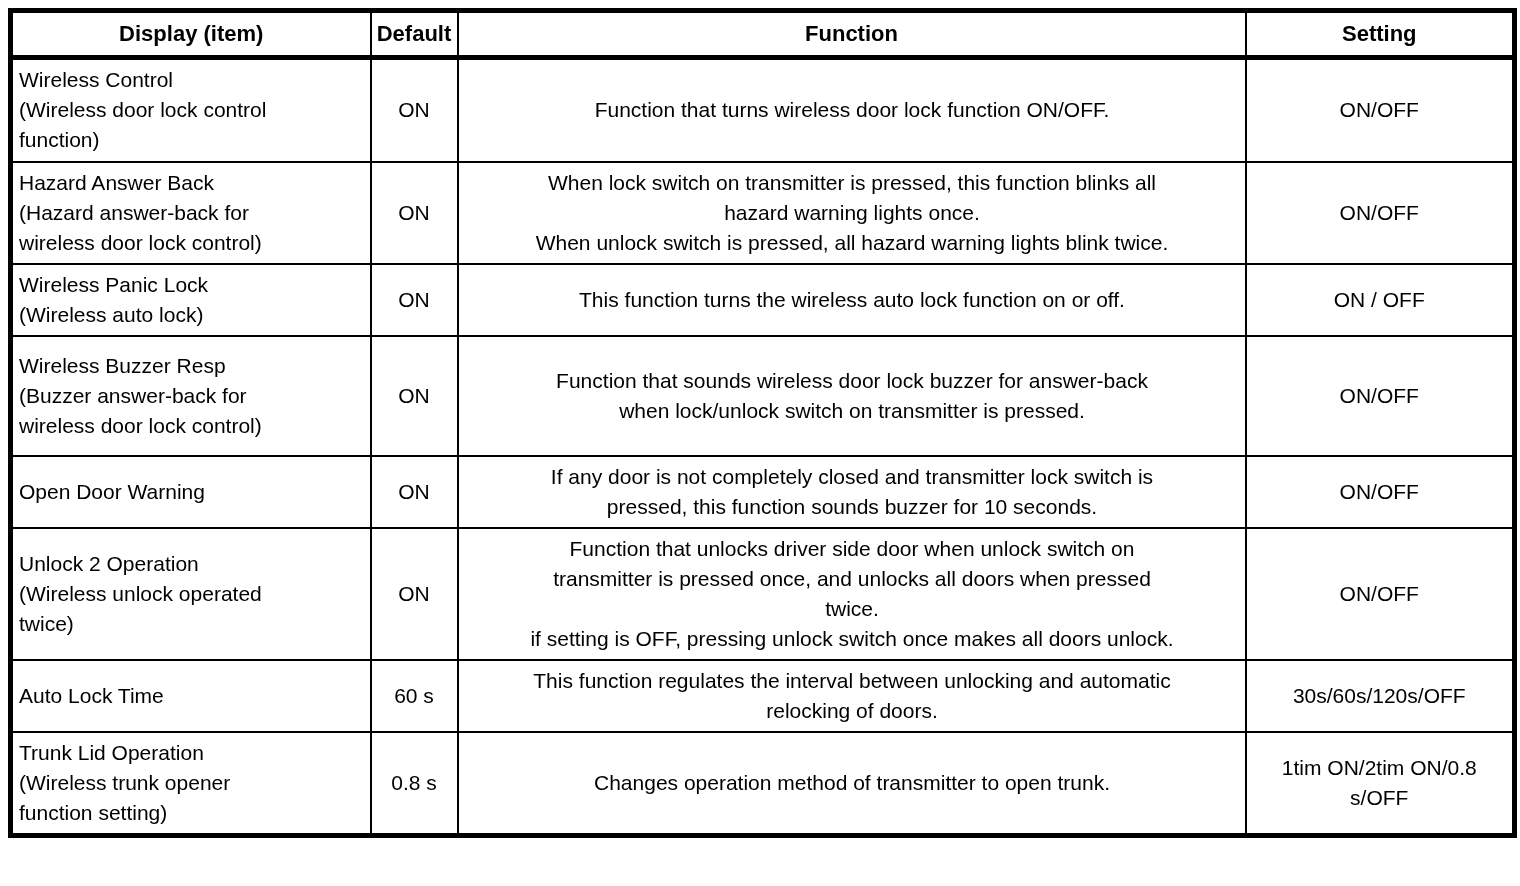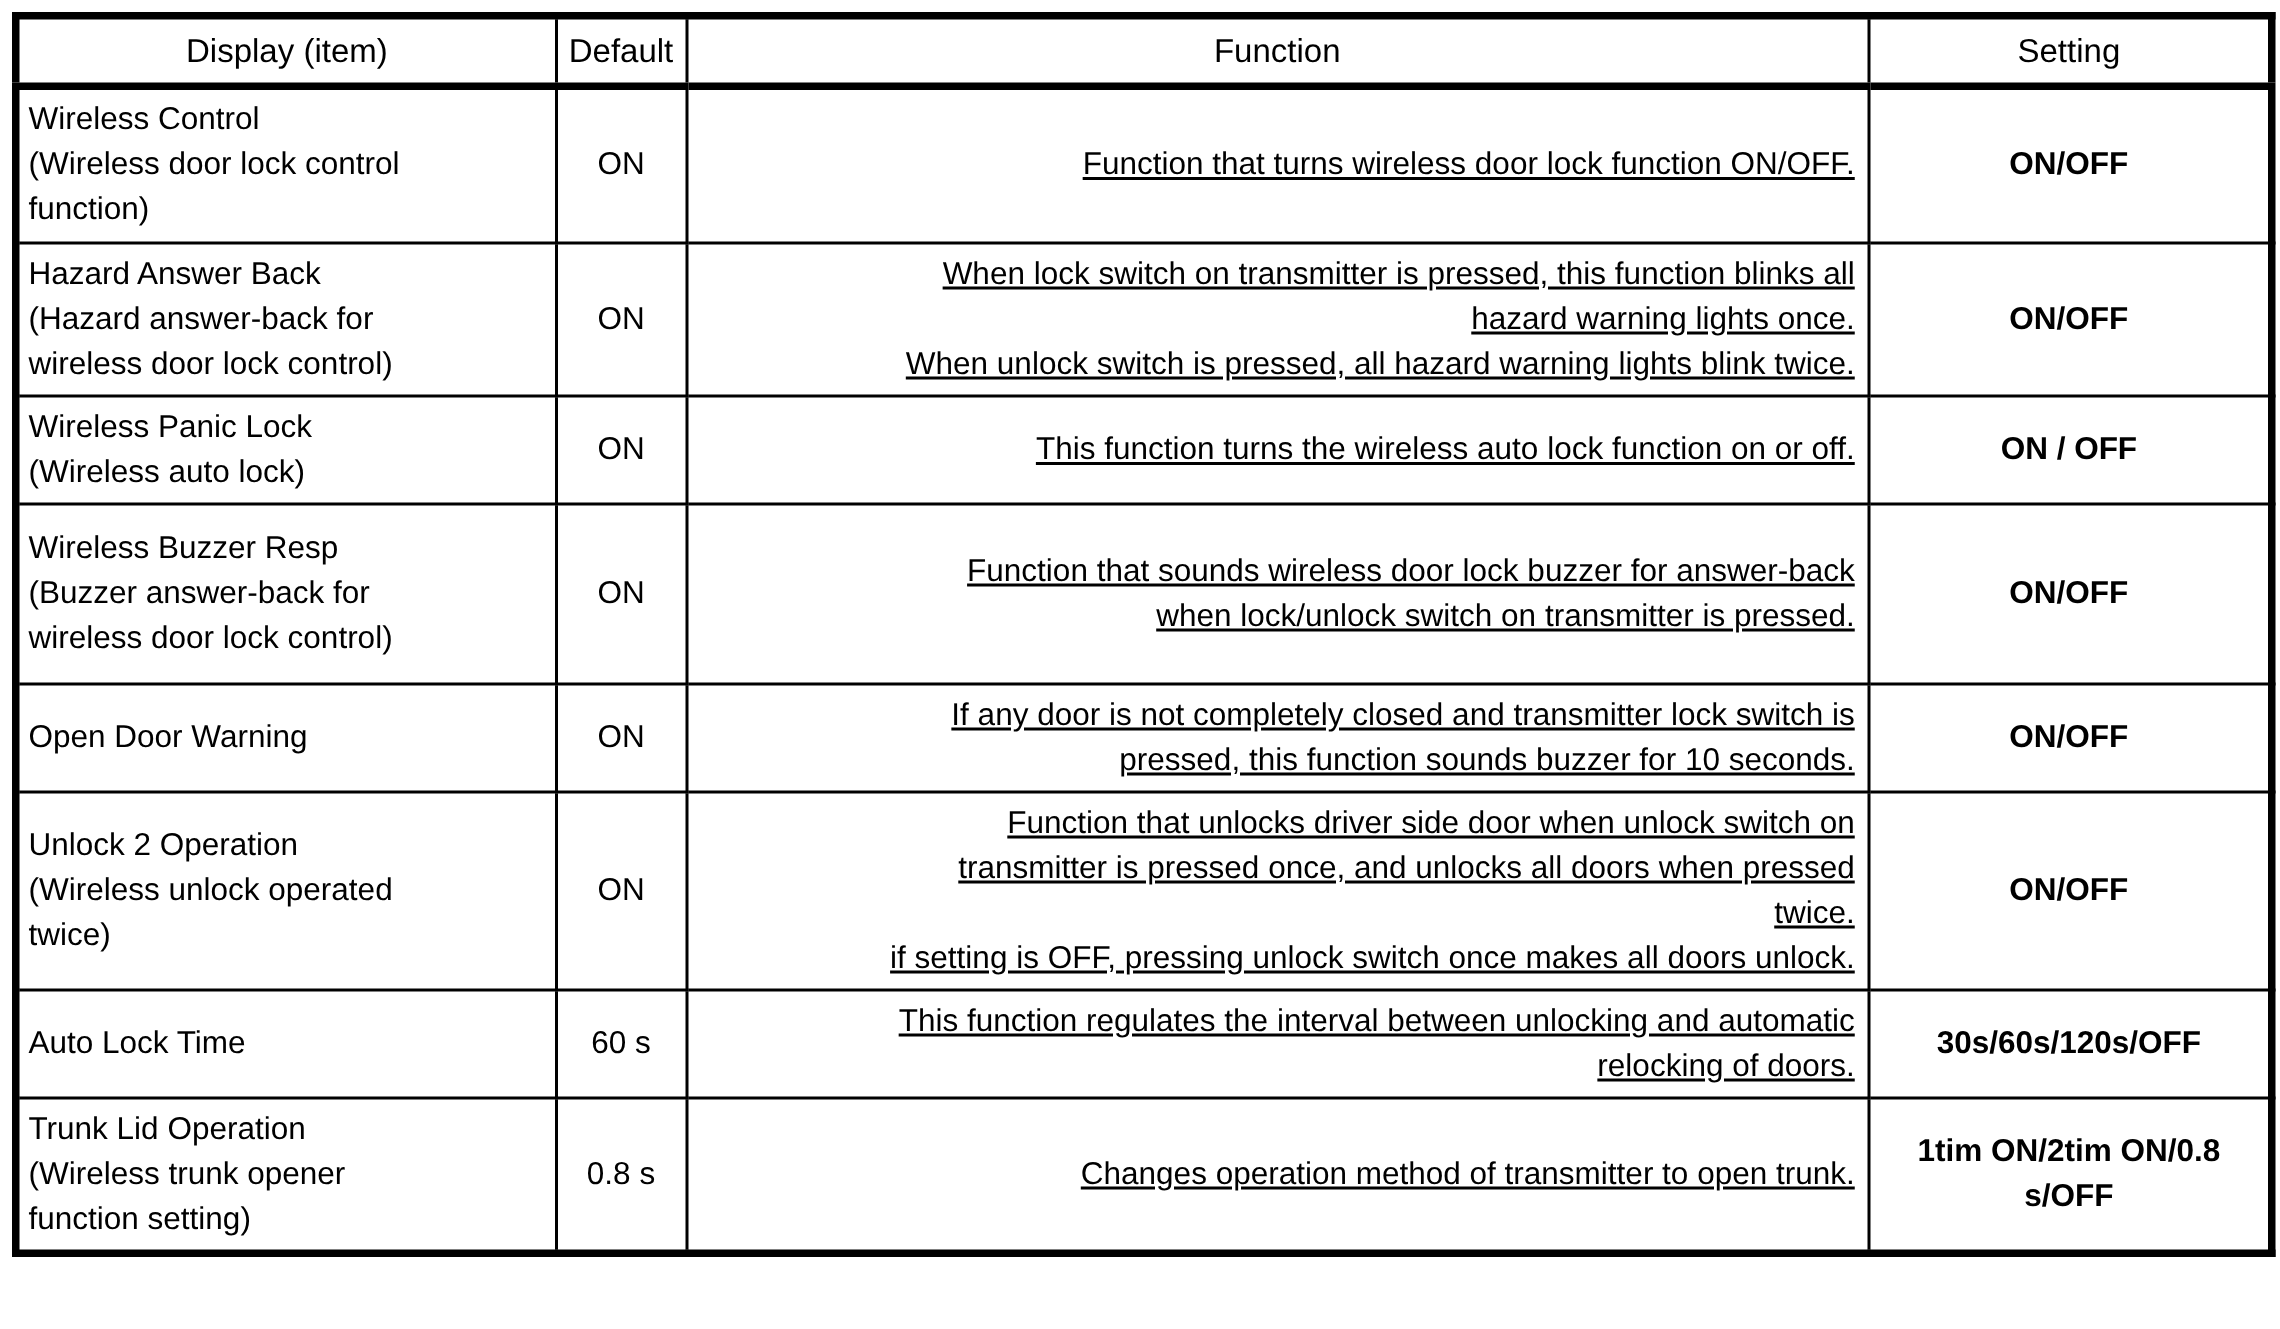--- a/index.html
+++ b/index.html
@@ -27,48 +27,46 @@
     border: 2px solid #000000;
   }
   table.settings-table {
     border: 5px solid #000000;
   }
   table.settings-table thead th {
     border-bottom: 5px solid #000000;
   }
   th.col-header {
     font-size: 22px;
-    font-weight: normal;
+    font-weight: bold;
     text-align: center;
     height: 38px;
     padding: 2px 4px;
     line-height: 1.2;
   }
   td.cell {
     font-size: 21px;
     line-height: 30px;
     padding: 5px 6px;
     vertical-align: middle;
     white-space: pre-line;
   }
   td.cell-display {
   }
   td.cell-default {
     text-align: center;
   }
   td.cell-function {
-    text-align: right;
+    text-align: center;
     padding-left: 9px;
     padding-right: 8px;
-    text-decoration: underline;
   }
   td.cell-setting {
     text-align: center;
     white-space: normal;
-    font-weight: bold;
   }
   
   tbody tr:nth-child(1) { height: 104px; }
   tbody tr:nth-child(2) { height: 102px; }
   tbody tr:nth-child(3) { height: 68px; }
   tbody tr:nth-child(4) { height: 120px; }
   tbody tr:nth-child(5) { height: 68px; }
   tbody tr:nth-child(6) { height: 102px; }
   tbody tr:nth-child(7) { height: 70px; }
   tbody tr:nth-child(8) { height: 86px; }

